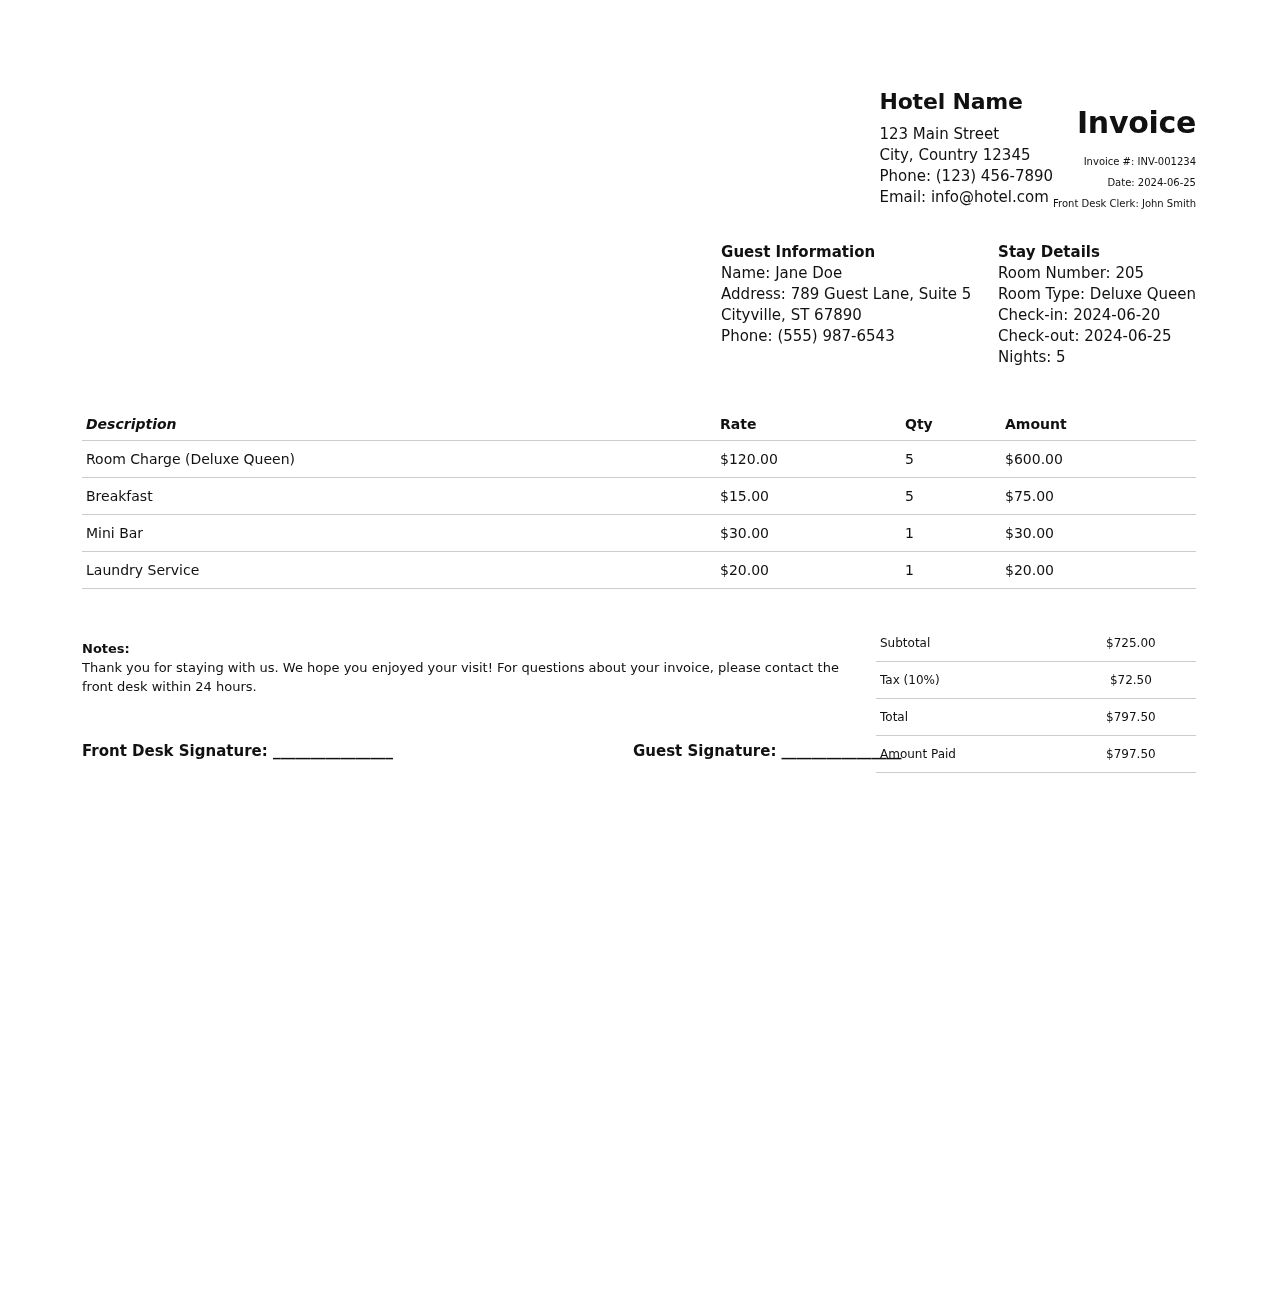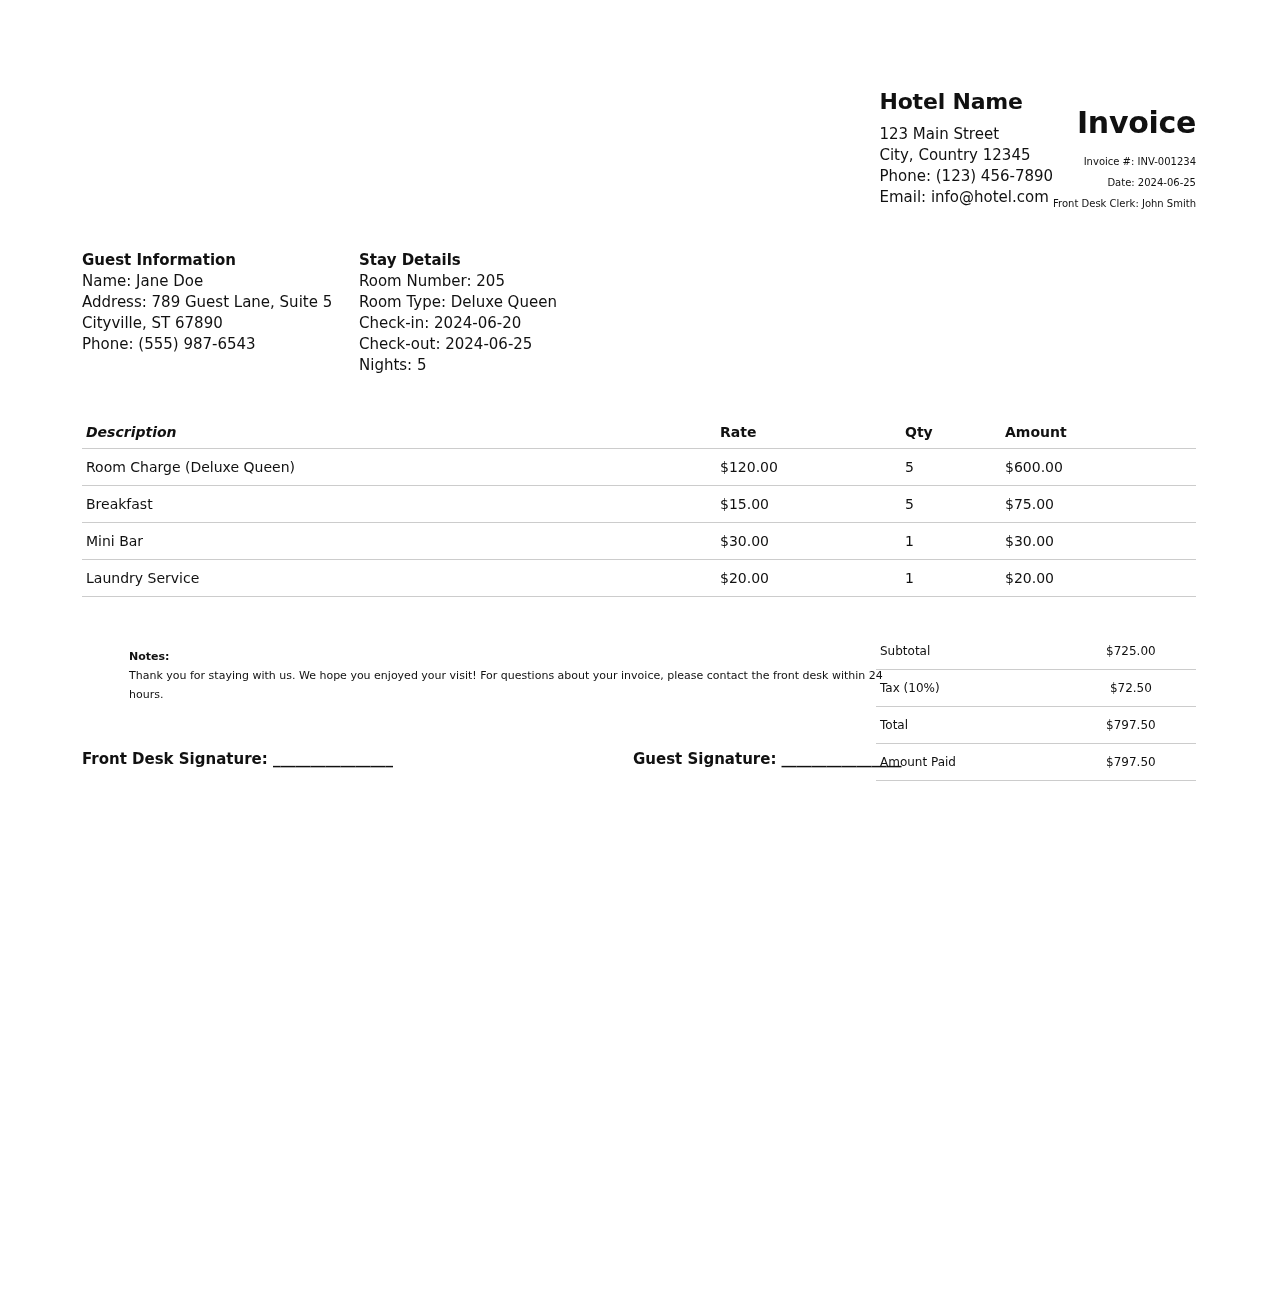--- a/index.html
+++ b/index.html
@@ -11,34 +11,34 @@
   }
   .page { position: absolute; left: 82px; top: 88px; width: 1114px; }
 
   .header { display: flex; justify-content: flex-end; }
   .hotel-name { font-size: 22px; font-weight: bold; line-height: 28px; margin-bottom: 8px; letter-spacing: -0.2px; }
   .hotel-line { font-size: 15px; line-height: 21px; }
   .invoice-block { text-align: right; margin-top: 16px; }
   .invoice-title { font-size: 30px; font-weight: bold; line-height: 38px; margin-bottom: 9px; letter-spacing: -0.3px; }
   .invoice-line { font-size: 10px; line-height: 21px; }
 
-  .info-row { display: flex; margin-top: 36px; }
+  .info-row { display: flex; margin-top: 28px; justify-content: flex-end; }
   .info-col { font-size: 15px; line-height: 21px; }
   .info-col.guest { width: 277px; }
   .info-heading { font-weight: bold; }
 
   table.items { width: 100%; border-collapse: collapse; margin-top: 40px; font-size: 14px; }
   table.items th { text-align: left; font-weight: bold; padding: 0 4px 8px 4px; border-bottom: 1px solid #cccccc; height: 32px; vertical-align: bottom; }
   table.items td { padding: 0 4px; height: 37px; border-bottom: 1px solid #cccccc; vertical-align: middle; }
   .col-desc { width: 634px; font-style: italic; }
   .col-rate { width: 185px; }
   .col-qty { width: 100px; margin-left: 21px; }
 
   .bottom { position: relative; margin-top: 36px; height: 190px; }
-  .notes { position: absolute; left: 0; top: 14px; width: 790px; font-size: 11px; line-height: 19px; margin-left: 47px; }
+  .notes { position: absolute; left: 0; top: 14px; width: 790px; font-size: 13px; line-height: 19px; }
   .notes-label { font-weight: bold; }
   .signatures { position: absolute; left: 0; top: 117px; width: 794px; font-size: 15px; font-weight: bold; }
   .sig { position: absolute; top: 0; white-space: nowrap; }
   .sig.front { left: 0; }
   .sig.guest { left: 551px; }
 
   table.totals { position: absolute; right: 0; top: 0; width: 320px; border-collapse: collapse; font-size: 12px; }
   table.totals td { height: 37px; border-bottom: 1px solid #cccccc; padding: 0 4px; vertical-align: middle; }
   table.totals td.val { text-align: center; }
   table.totals tr.strong td { font-weight: bold; }

